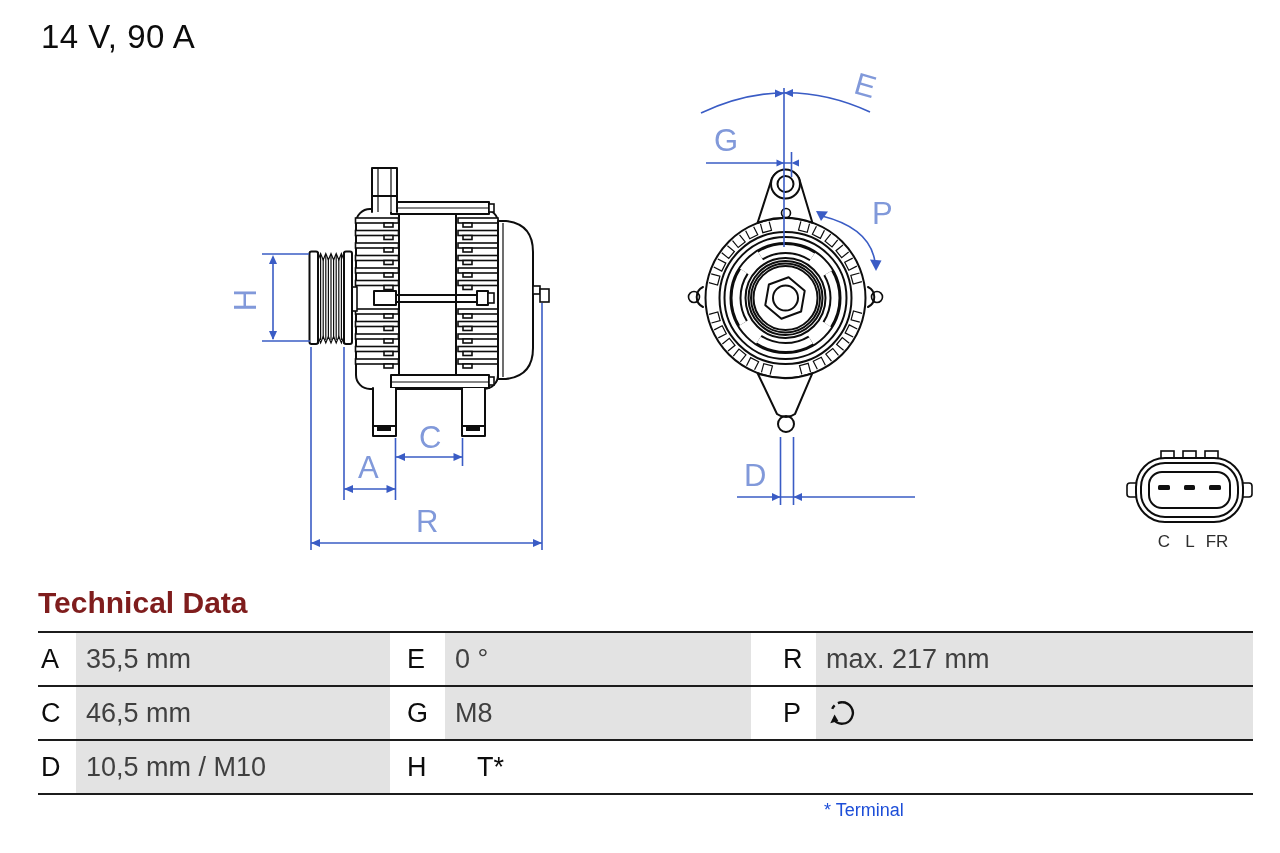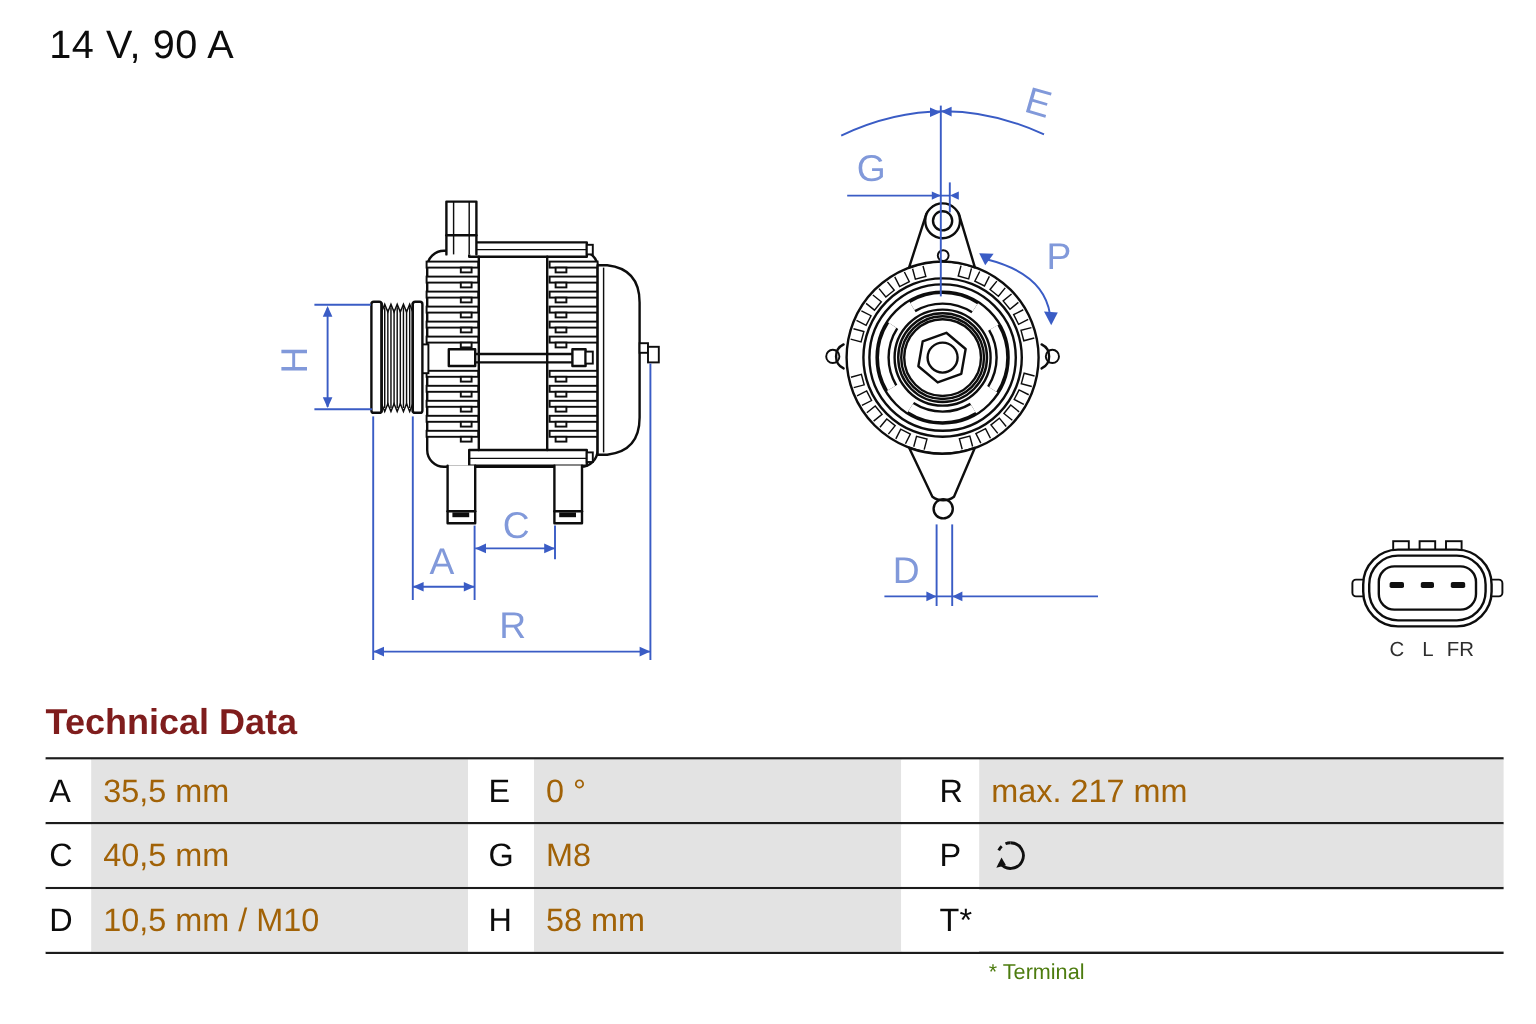--- a/index.html
+++ b/index.html
@@ -5,23 +5,23 @@
   html,body{margin:0;padding:0;background:#ffffff;}
   #stage{position:relative;width:1280px;height:853px;background:#fff;overflow:hidden;
          font-family:"Liberation Sans",sans-serif;color:#111;}
   .rating{position:absolute;left:41px;top:18px;font-size:33px;color:#0c0c0c;letter-spacing:.5px;}
   .td-title{position:absolute;left:38px;top:586px;font-size:30px;font-weight:700;color:#7f1d1d;}
   .td-table{position:absolute;left:38px;top:631px;width:1215px;border-top:2px solid #1c1c1c;}
   .td-row{display:grid;grid-template-columns:38px 314px 55px 306px 65px 1fr;height:52px;
           border-bottom:2px solid #1c1c1c;font-size:27px;}
   .cell{display:flex;align-items:center;}
   .kcell{background:#fff;color:#0c0c0c;}
-  .vcell{background:#e3e3e3;color:#a16207;padding-left:10px;}
+  .vcell{background:#e3e3e3;color:#404040;padding-left:10px;}
   .k1{padding-left:3px;} .k2{padding-left:17px;} .k3{padding-left:32px;}
-  .footnote{position:absolute;left:824px;top:800px;font-size:18px;color:#4d7c0f;}
+  .footnote{position:absolute;left:824px;top:800px;font-size:18px;color:#1d4ed8;}
   svg text{font-family:"Liberation Sans",sans-serif;}
   .blk{stroke:#0d0d0d;stroke-width:2;fill:#fff;stroke-linejoin:round;stroke-linecap:round;}
   .blkn{stroke:#0d0d0d;stroke-width:2;fill:none;stroke-linejoin:round;stroke-linecap:round;}
   .blkt{stroke:#0d0d0d;stroke-width:1.6;fill:#fff;}
   .thin{stroke:#0d0d0d;stroke-width:1.2;fill:none;}
   .dim{stroke:#3a5cc5;stroke-width:1.6;fill:none;}
   .dimf{fill:#3a5cc5;stroke:none;}
   .dlab{fill:#8199da;font-size:31px;}
   .pinlab{fill:#2e2e2e;font-size:17px;}
   .pin{fill:#101010;stroke:none;}
@@ -269,37 +269,36 @@
     <div class="td-row">
       <div class="cell kcell k1">A</div>
       <div class="cell vcell">35,5 mm</div>
       <div class="cell kcell k2">E</div>
       <div class="cell vcell">0 °</div>
       <div class="cell kcell k3">R</div>
       <div class="cell vcell">max. 217 mm</div>
     </div>
     <div class="td-row">
       <div class="cell kcell k1">C</div>
-      <div class="cell vcell">40,5 mm</div>
+      <div class="cell vcell">46,5 mm</div>
       <div class="cell kcell k2">G</div>
       <div class="cell vcell">M8</div>
       <div class="cell kcell k3">P</div>
       <div class="cell vcell">
         <svg width="30" height="28" viewBox="0 0 28 26">
           <path d="M15 3 A10 10 0 1 1 6.8 18.7" fill="none" stroke="#101010" stroke-width="2.2"></path>
           <path d="M15 3 A10 10 0 0 0 5.6 9.6" fill="none" stroke="#101010" stroke-width="2.2" stroke-dasharray="4 3.5"></path>
           <polygon points="4,22.5 11.5,20.5 8,14.5" fill="#101010"></polygon>
         </svg>
       </div>
 
     </div>
     <div class="td-row">
       <div class="cell kcell k1">D</div>
       <div class="cell vcell">10,5 mm / M10</div>
       <div class="cell kcell k2">H</div>
-      <div class="cell vcell">58 mm</div>
       <div class="cell kcell k3">T*</div>
     </div>
   </div>
 
   <div class="footnote">* Terminal</div>
 
 </div>
 
 </body></html>

